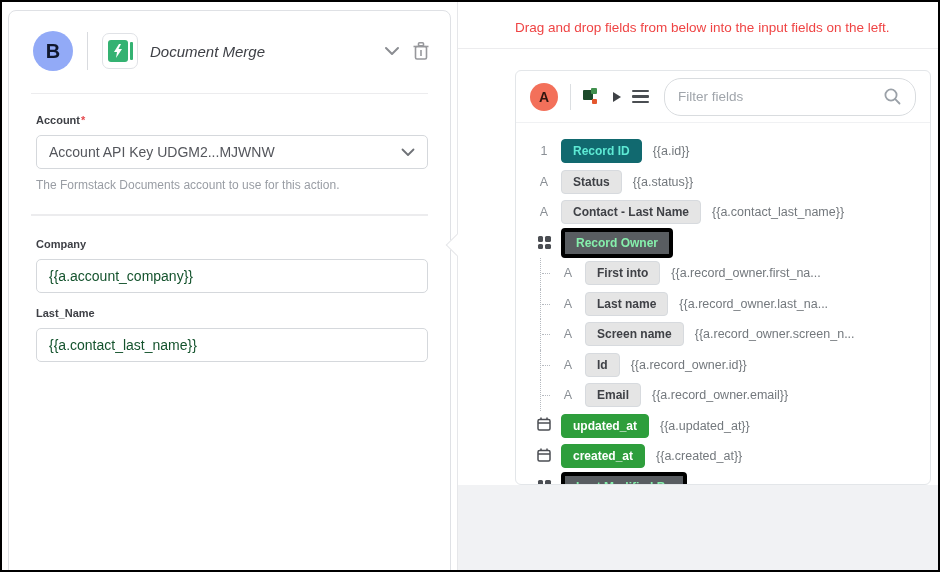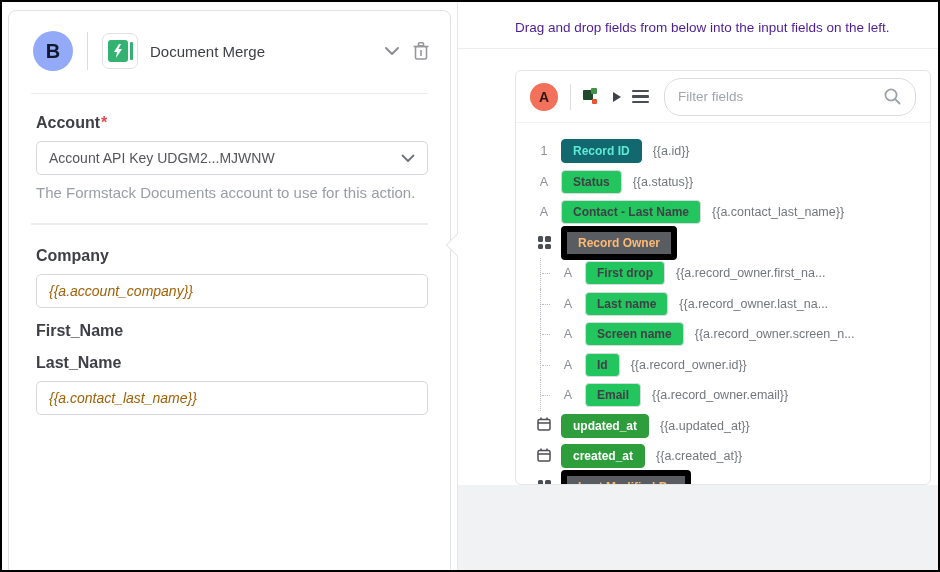--- a/index.html
+++ b/index.html
@@ -12,49 +12,49 @@
     background:#fff; border:1px solid #dfe1e5; border-radius:8px; }
 
   .card-header { display:flex; align-items:center; padding:20px 20px 0 24px; }
   .b-badge { width:40px; height:40px; border-radius:50%; background:#92aaf7; color:#10172e;
     font-size:20px; font-weight:bold; display:flex; align-items:center; justify-content:center; }
   .header-sep { width:1px; height:38px; background:#d9dbdf; margin:0 14px 0 14px; }
   .fs-icon { width:36px; height:36px; border:1px solid #e0e2e6; border-radius:7px; background:#fff;
     display:flex; align-items:center; justify-content:center; gap:2px; }
   .fs-green { width:20px; height:22px; background:#34b272; border-radius:3px; display:flex; align-items:center; justify-content:center; }
   .fs-bar { width:3px; height:18px; background:#34b272; border-radius:1px; }
-  .app-title { margin-left:12px; font-size:15px; color:#3e4046; }
+  .app-title { margin-left:12px; font-size:15px; color:#3e4046;font-style:italic; }
   .header-actions { margin-left:auto; display:flex; align-items:center; gap:12px; }
   .icon-btn { background:none; border:none; cursor:pointer; padding:0; line-height:0; }
 
   .hr { border-top:1px solid #ececee; margin:0 22px; }
   .hr-header { margin-top:22px; }
 
   .section { padding:20px 24px 22px 27px; }
-  .field-label { font-size:16px; font-weight:bold; color:#3e4046; }
+  .field-label { font-size:11px; font-weight:bold; color:#3e4046; }
   .req { color:#e5484d; margin-left:1px; }
   .select-box, .text-input { margin-top:9px; width:392px; height:34px; border:1px solid #d5d8dc;
     border-radius:5px; background:#fff; display:flex; align-items:center; padding:0 12px;
     font-size:14px; color:#54565c;gap:24px; }
   .select-box { justify-content:space-between; cursor:pointer; }
-  .help-text { margin-top:9px; font-size:15px; color:#999da4; }
+  .help-text { margin-top:9px; font-size:12px; color:#999da4; }
   .text-input input { border:none; outline:none; width:100%; font-size:14px; color:#54565c;
     font-family:"Liberation Sans", sans-serif; background:transparent; }
-  .text-input input.token { color:#a16207;font-style:italic; }
+  .text-input input.token { color:#14532d; }
   .burger { display:flex; flex-direction:column; gap:3px; }
   .burger span { display:block; width:14px; height:2px; background:#4a4e52; border-radius:1px; }
   .plain-field { padding:8px 24px 16px 27px; }
   .plain-field .field-label { display:block; margin-top:14px; }
 
   
   .right-panel { position:absolute; left:455px; top:0; right:0; bottom:0; background:#fff;
     border-left:1px solid #e6e7ea; }
   .panel-notch { position:absolute; left:-9px; top:235px; width:16px; height:16px; background:#fff;
     border-left:1px solid #e6e7ea; border-bottom:1px solid #e6e7ea; transform:rotate(45deg); }
-  .instruction { padding:18px 0 0 57px; font-size:13.5px; color:#4c1d95; }
+  .instruction { padding:18px 0 0 57px; font-size:13.5px; color:#ef4444; }
   .instruction-hr { border-top:1px solid #ececee; margin-top:13px; }
   .gray-fill { position:absolute; left:0; right:0; top:483px; bottom:0; background:#f1f2f4; }
 
   .fields-card { position:absolute; left:57px; top:68px; width:416px; height:415px;
     border:1px solid #e3e6e9; border-radius:6px; background:#fff; overflow:hidden; }
   .fields-toolbar { height:52px; display:flex; align-items:center; padding:0 14px;
     border-bottom:1px solid #f0f1f3; }
   .a-badge { width:28px; height:28px; border-radius:50%; background:#f3705a; color:#30160f;
     font-size:14px; font-weight:bold; display:flex; align-items:center; justify-content:center; flex:0 0 auto; }
   .tb-sep { width:1px; height:26px; background:#dcdfe2; margin:0 12px; }
@@ -77,23 +77,23 @@
   .row.child { padding-left:30px; }
   .row.child::before { content:""; position:absolute; left:10px; top:0; height:100%;
     border-left:1px dotted #b6bac0; }
   .row.child::after { content:""; position:absolute; left:12px; top:50%; width:8px;
     border-top:1px dotted #b6bac0; }
   .row-prefix { width:16px; text-align:center; font-size:12.5px; color:#8b9096; flex:0 0 auto; }
   .grid-ic { width:13px; height:13px; display:grid; grid-template-columns:1fr 1fr; gap:2px; margin:0 auto; }
   .grid-ic i { background:#4b4e53; border-radius:1.5px; }
   .pill { margin-left:9px; padding:4px 11px; border-radius:4px; font-size:12px; font-weight:bold;
     white-space:nowrap; cursor:grab; }
-  .pill.white { background:#22c55e; border:1px solid #d7dade; color:#3f4146; }
+  .pill.white { background:#e5e5e5; border:1px solid #d7dade; color:#3f4146; }
   .pill.teal  { background:#11696f; border:1px solid #11696f; color:#5eead4; }
-  .pill.dark  { background:#595d61; border:6px solid #000000; color:#fdba74; }
+  .pill.dark  { background:#595d61; border:4px solid #000000; color:#86efac; }
   .pill.green { background:#2e9e3c; border:1px solid #2e9e3c; color:#fff; }
   .row-value { margin-left:11px; font-size:12.5px; color:#73787d; white-space:nowrap; }
 </style>
 </head>
 <body>
 
 <div class="screen">
 
   <div class="left-card">
     <div class="card-header">
@@ -139,21 +139,20 @@
     <div class="hr"></div>
 
     <div class="hr"></div>
 
     <div class="plain-field">
       <span class="field-label">Company</span>
       <div class="text-input">
         <input class="token" value="{{a.account_company}}" style="">
       </div>
 
-      <span class="field-label">First_Name</span>
 
       <span class="field-label">Last_Name</span>
       <div class="text-input">
         <input class="token" value="{{a.contact_last_name}}" style="">
       </div>
     </div>
   </div>
 
   <div class="right-panel">
     <div class="panel-notch"></div>
@@ -207,21 +206,21 @@
                 <i></i>
                 <i></i>
                 <i></i>
               </span>
             </span>
     <span class="pill dark">Record Owner</span>
     <span class="row-value"></span>
   </div>
           <div class="row child">
     <span class="row-prefix">A</span>
-    <span class="pill white">First drop</span>
+    <span class="pill white">First into</span>
     <span class="row-value">{{a.record_owner.first_na...</span>
   </div>
           <div class="row child">
     <span class="row-prefix">A</span>
     <span class="pill white">Last name</span>
     <span class="row-value">{{a.record_owner.last_na...</span>
   </div>
           <div class="row child">
     <span class="row-prefix">A</span>
     <span class="pill white">Screen name</span>

